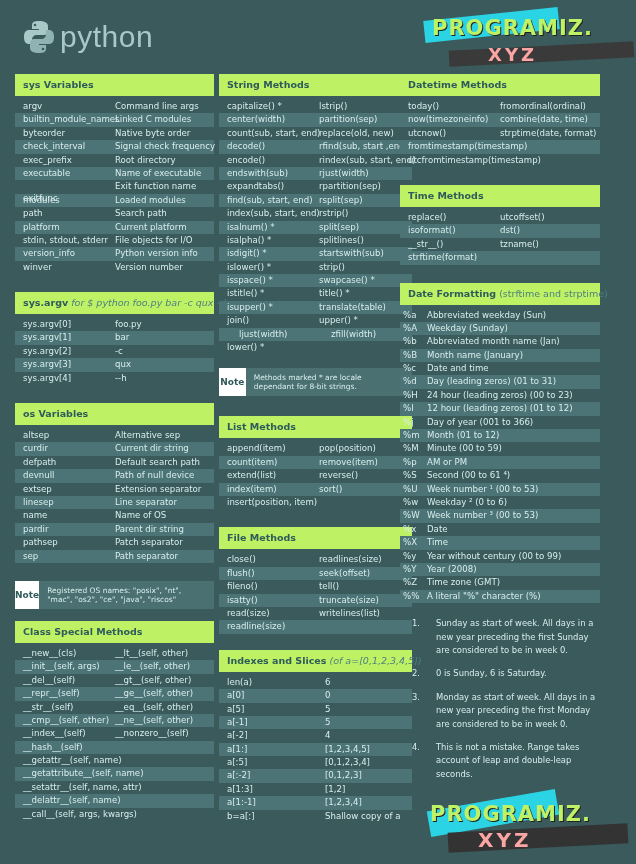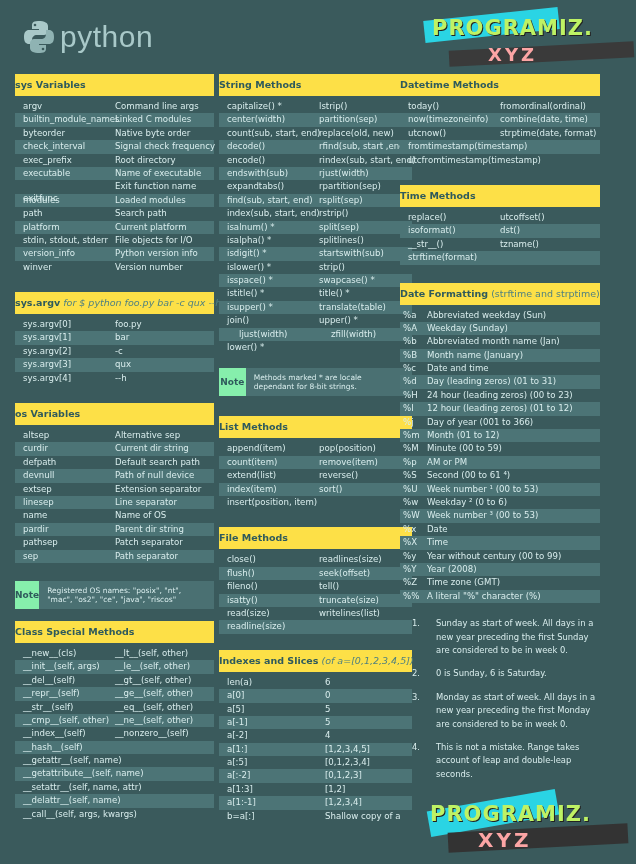--- a/index.html
+++ b/index.html
@@ -5,30 +5,30 @@
   html,body{margin:0;padding:0;}
   body{width:636px;height:864px;background:#3a5a5c;position:relative;overflow:hidden;font-family:"DejaVu Sans",sans-serif;color:#d9eded;}
   .logo{position:absolute;left:24px;top:20px;display:flex;align-items:center;gap:6px;}
   .logo-text{font-family:"Liberation Sans",sans-serif;font-size:30px;color:#a9c9c9;letter-spacing:0.5px;}
   .brand{position:absolute;}
   .brand .stripe{position:absolute;}
   .brand .word{position:absolute;font-family:"DejaVu Sans",sans-serif;font-weight:bold;color:#bef264;letter-spacing:1px;text-shadow:1px 1px 0 #222;}
   .brand .xyz{position:absolute;font-family:"DejaVu Sans",sans-serif;font-weight:bold;color:#fca5a5;letter-spacing:3px;}
   .col{position:absolute;top:74px;}
   .sec{margin-bottom:14px;}
-  .hdr{background:#fde047;color:#2f5a5c;font-weight:bold;font-size:9.5px;height:22px;line-height:22px;white-space:nowrap;}
+  .hdr{background:#bef264;color:#2f5a5c;font-weight:bold;font-size:9.5px;height:22px;line-height:22px;padding-left:8px;white-space:nowrap;}
   .hdr .sub{font-weight:normal;font-style:italic;color:#4f8080;}
   .hdr .sub2{font-weight:normal;color:#4f8080;}
   .rows{padding-top:4px;}
   .row{display:flex;height:13.4px;line-height:13.4px;font-size:8.6px;padding-left:8px;white-space:nowrap;}
   .row:nth-child(even){background:#4c7476;}
   .row .c1{flex:0 0 auto;}
   .row .c2{flex:1;}
   .note{display:flex;background:#4a7072;height:28px;}
-  .note .lbl{background:#86efac;color:#2f5a5c;font-weight:bold;font-size:9px;width:38px;display:flex;align-items:center;justify-content:center;}
+  .note .lbl{background:#ffffff;color:#2f5a5c;font-weight:bold;font-size:9px;width:38px;display:flex;align-items:center;justify-content:center;}
   .note .txt{font-size:7.5px;line-height:9px;padding:5px 8px;color:#d9eded;}
   .fn{display:flex;font-size:8.4px;line-height:13.4px;margin-bottom:10px;}
   .fn .n{width:22px;flex:0 0 22px;padding-left:12px;}
   .fn .t{flex:1;}
 </style>
 </head>
 <body>
 
 <div class="logo">
   <svg width="30" height="34" viewBox="0 0 30 34">

